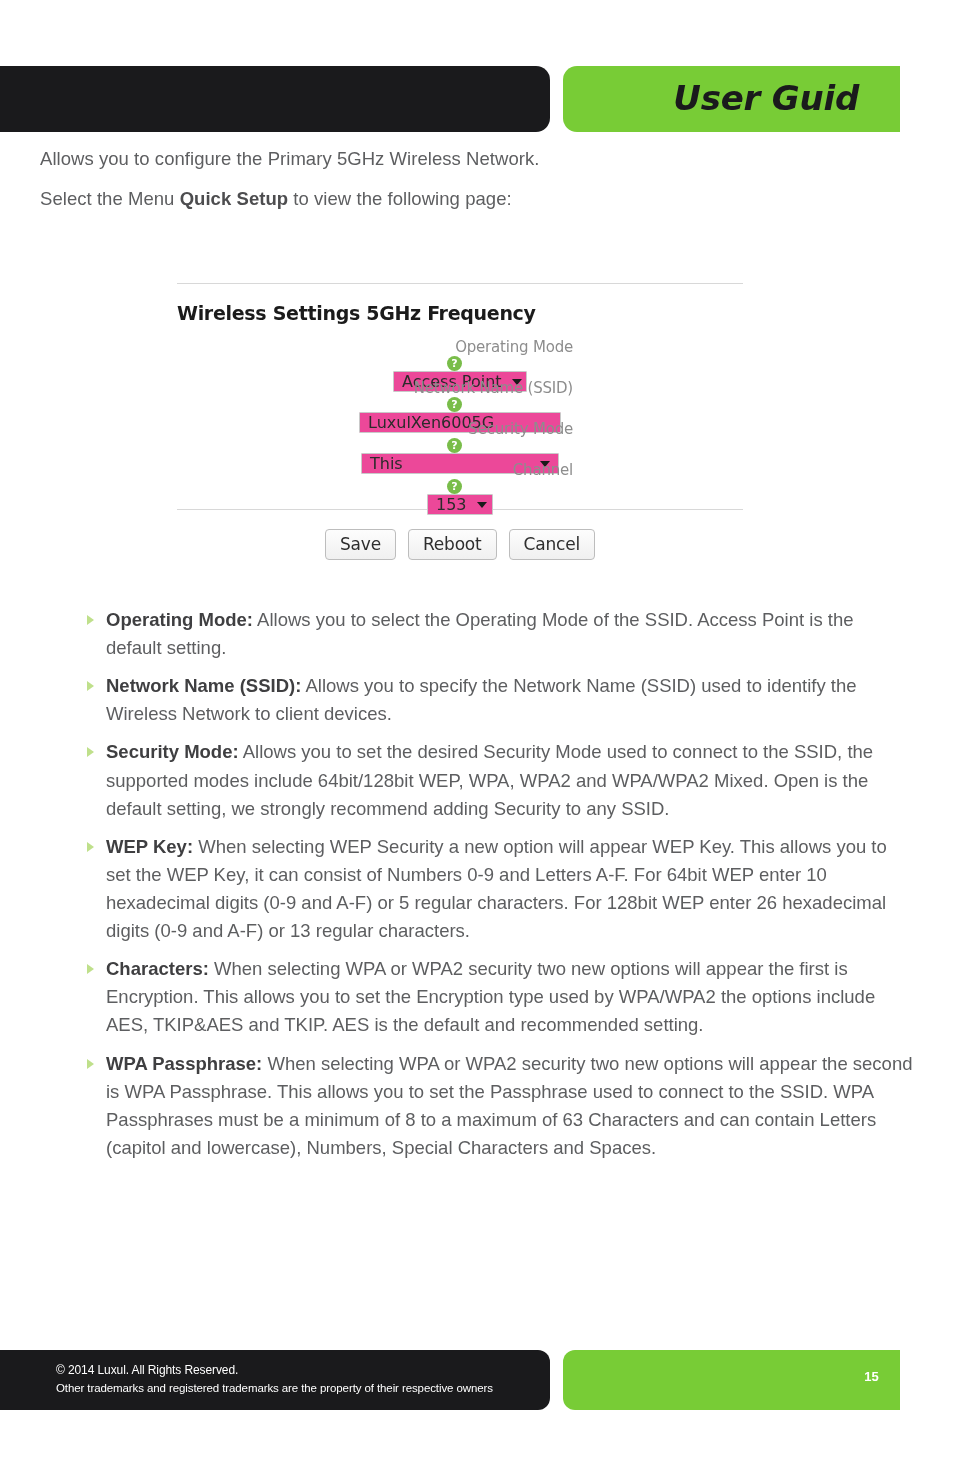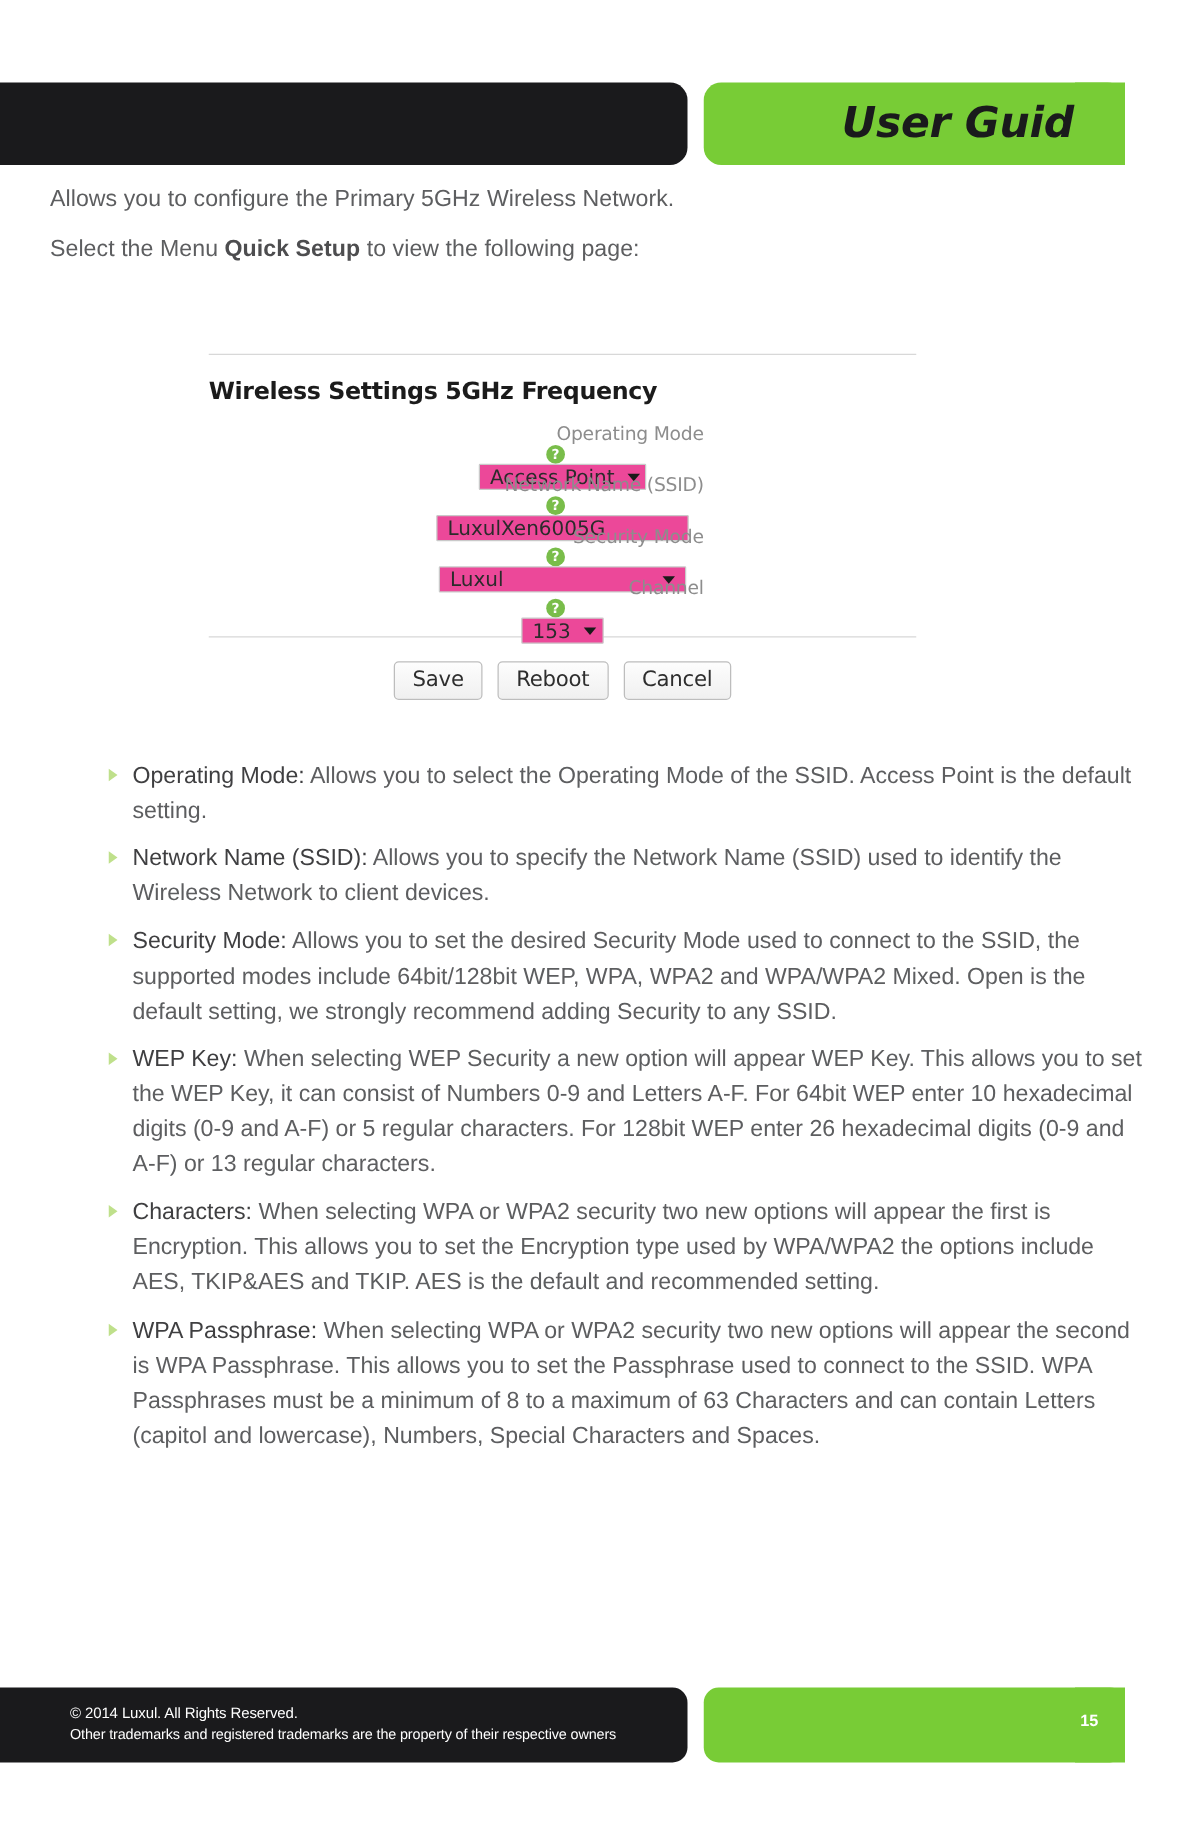--- a/index.html
+++ b/index.html
@@ -75,21 +75,21 @@
     font-size: 18.5px;
     color: #5d5e60;
     margin: 0 0 18px 0;
     letter-spacing: 0.05px;
   }
   .para b { font-weight: bold; color: #4d4d4f; }
 
   
   .shot {
     position: absolute;
-    left: 167px;
+    left: 177px;
     top: 283px;
     width: 566px;
   }
   .shot .rule {
     height: 1px;
     background: #d8d8d8;
     width: 100%;
   }
   .shot-title {
     font-family: "DejaVu Sans", sans-serif;
@@ -219,21 +219,21 @@
   .b2::before {
     content: "";
     position: absolute;
     left: 3px;
     top: 9px;
     width: 0; height: 0;
     border-top: 5px solid transparent;
     border-bottom: 5px solid transparent;
     border-left: 7px solid #bfe08b;
   }
-  .b2 > .lead { font-weight: normal; color: #3f3f41; }
+  .b2 > .lead { font-weight: bold; color: #3f3f41; }
 
   
   .footer-black {
     position: absolute;
     left: -20px;
     top: 1350px;
     width: 570px;
     height: 60px;
     background: #1a1a1c;
     border-radius: 12px;
@@ -315,21 +315,21 @@
       <span class="val">LuxulXen6005G</span>
     </div>
   </div>
 
   <div class="frow">
     <div class="flabel">Security Mode</div>
     <div class="help-icon">
         <span>?</span>
       </div>
     <div class="ctl ctl-sec">
-      <span class="val">Luxul</span>
+      <span class="val">This</span>
       <span class="spacer"></span>
       <span class="caret"></span>
     </div>
   </div>
 
   <div class="frow">
     <div class="flabel">Channel</div>
     <div class="help-icon">
         <span>?</span>
       </div>

